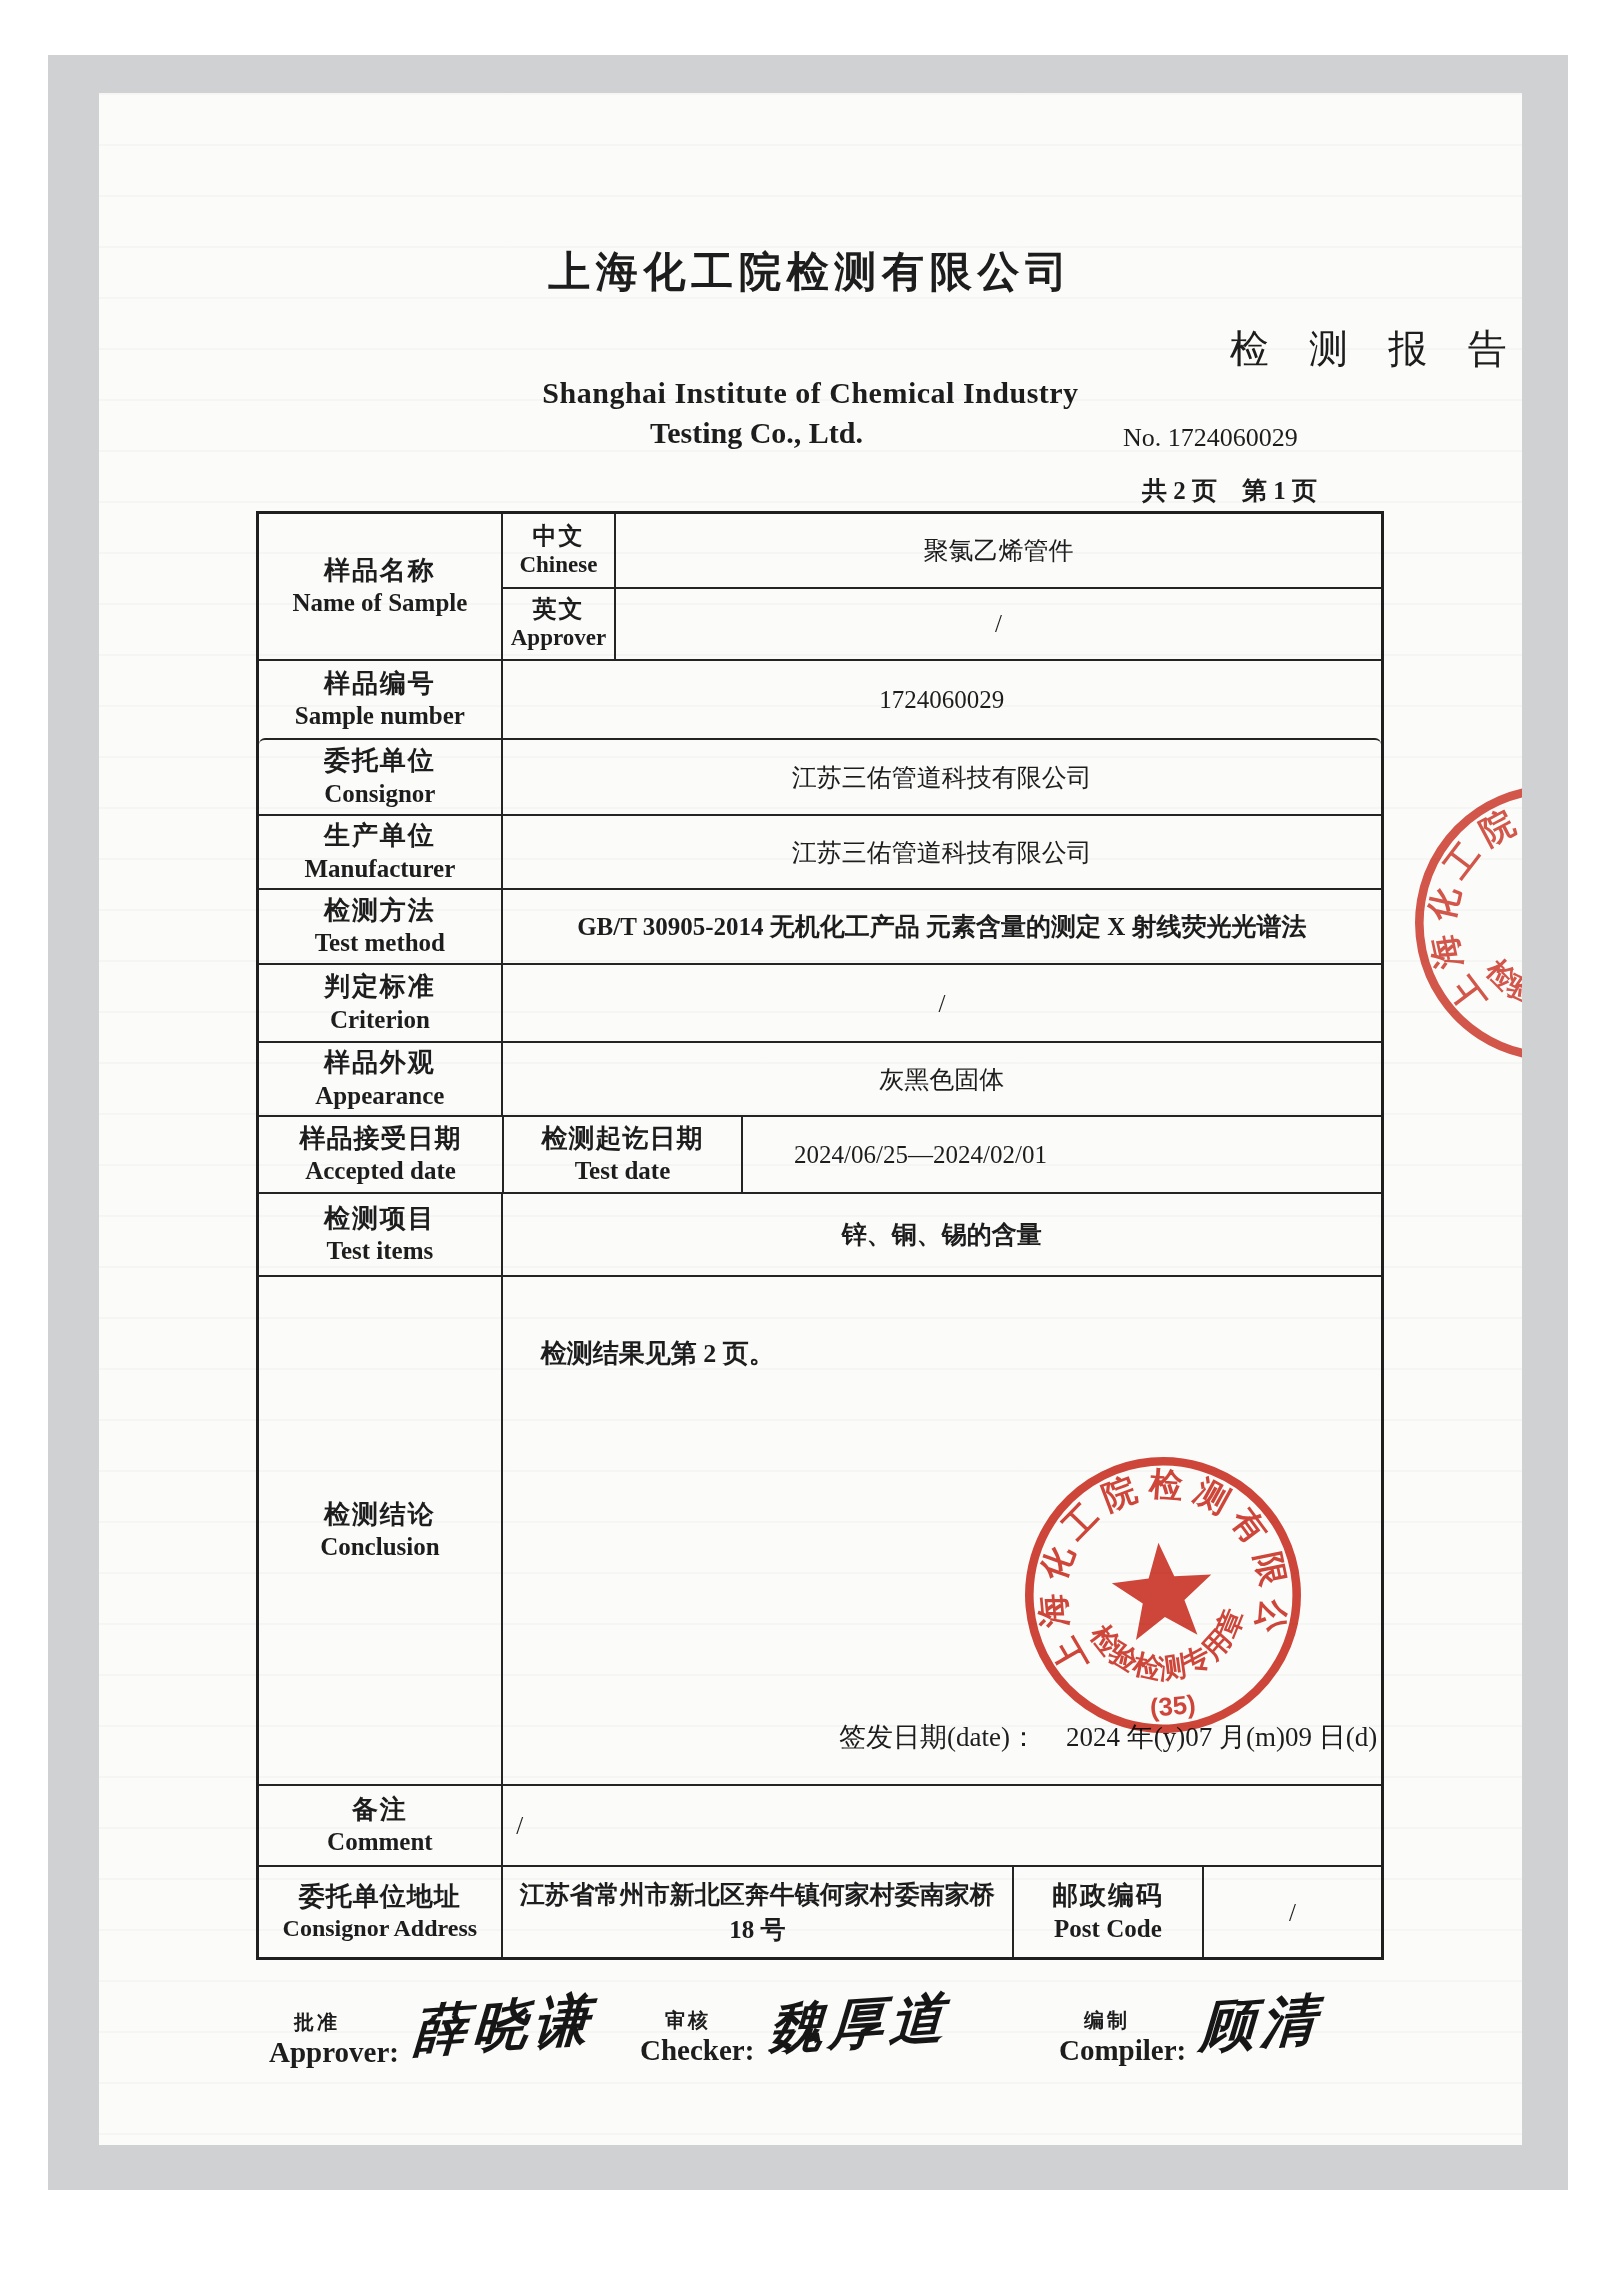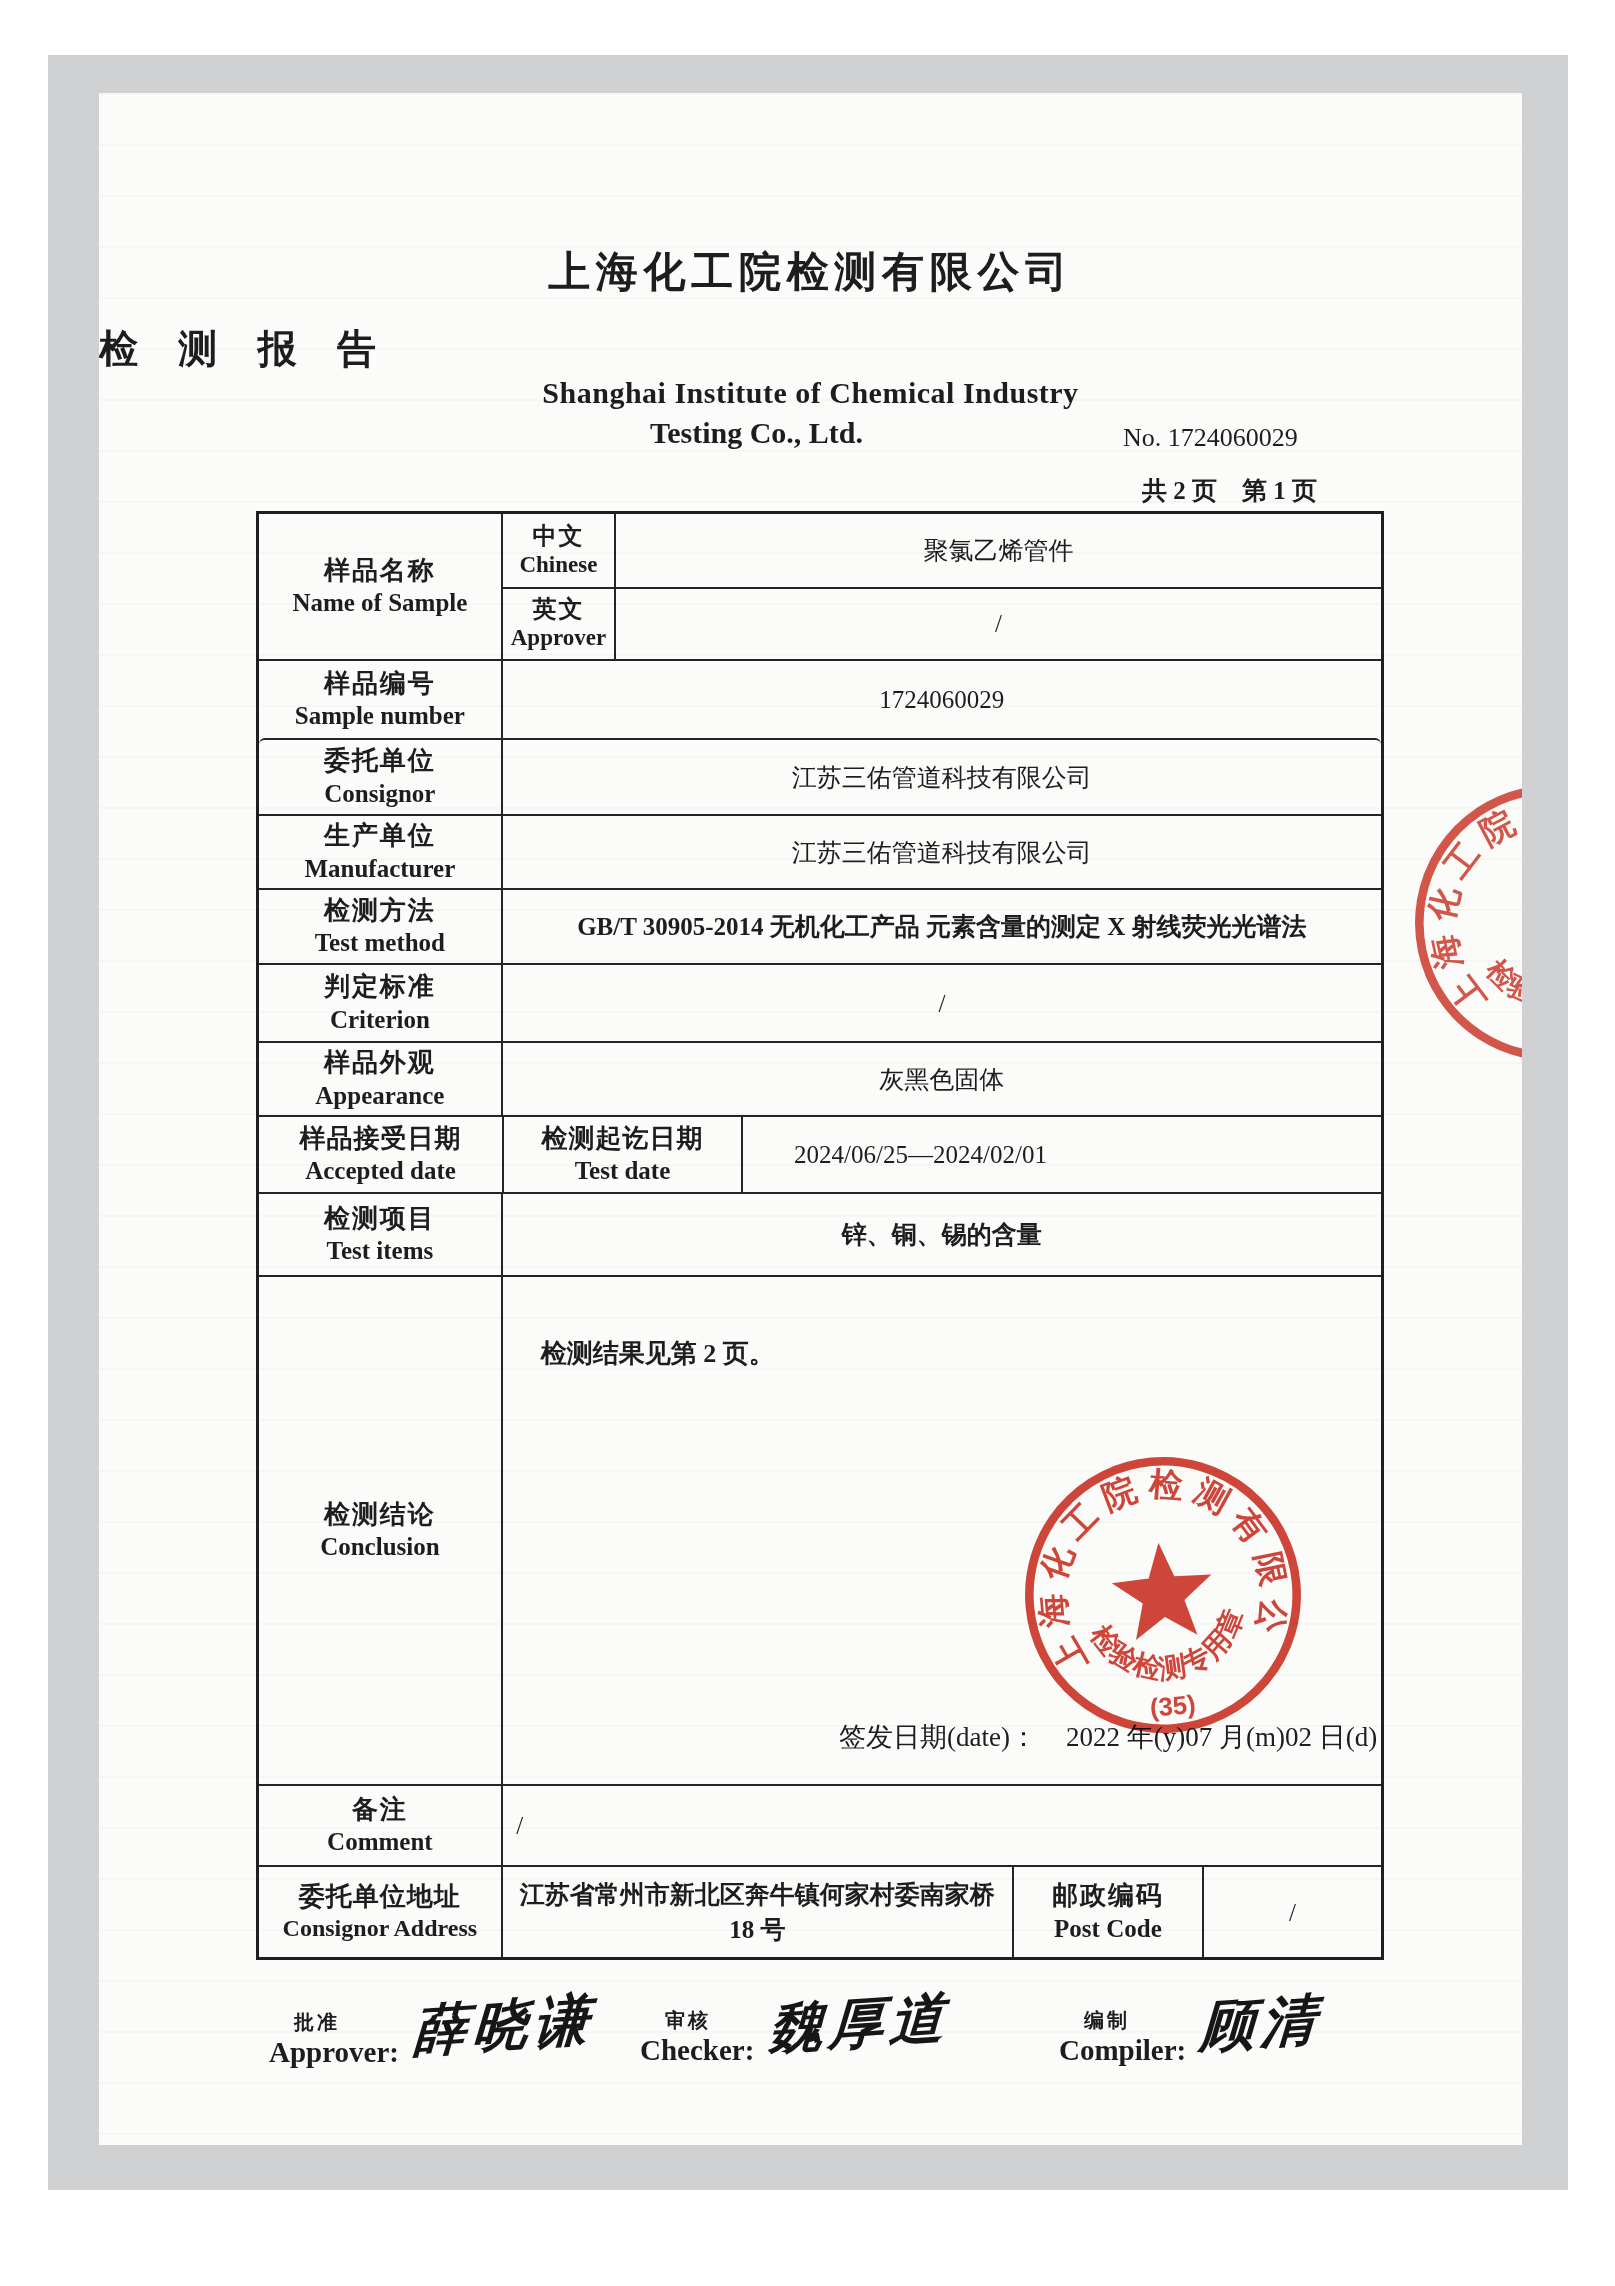--- a/index.html
+++ b/index.html
@@ -13,22 +13,22 @@
     background:#d0d1d3;
   }
   .page{
     position:absolute;left:99px;top:93px;width:1423px;height:2052px;
     background:#fbfbfa;overflow:hidden;
     background-image:repeating-linear-gradient(180deg,rgba(120,120,125,0.045) 0px,rgba(120,120,125,0.045) 1.9px,transparent 1.9px,transparent 51px);
   }
   
   .h-company-cn{position:absolute;top:151px;left:0;right:0;text-align:center;
     font-size:42px;font-weight:bold;letter-spacing:5.7px;}
-  .h-title-cn{position:absolute;top:229px;left:0;right:0;text-align:left;
-    font-size:39px;font-weight:bold;letter-spacing:15.3px;}
+  .h-title-cn{position:absolute;top:229px;left:0;right:0;text-align:right;
+    font-size:39px;font-weight:normal;letter-spacing:15.3px;}
   .h-en1{position:absolute;top:283px;left:0;right:0;text-align:center;
     font-size:30px;font-weight:bold;letter-spacing:0.5px;}
   .h-en2{position:absolute;top:323px;left:0;right:0;text-align:center;
     font-size:30px;font-weight:bold;transform:translateX(-54px);}
   .h-no{position:absolute;left:1024px;top:330px;font-size:26px;}
   .h-pages{position:absolute;left:1043px;top:381px;font-size:25px;font-weight:bold;}
   
   .rtable{position:absolute;left:157px;top:418px;width:1128px;
     border:3.8px solid #1f1f1f;box-sizing:border-box;}
   .trow{display:flex;box-sizing:border-box;}
@@ -190,21 +190,21 @@
 
     <div class="trow" style="height:509px;">
       <div class="cell" style="width:243px;">
         <div class="lcn">检测结论</div>
         <div class="len">Conclusion</div>
       </div>
       <div class="cell concl-cell" style="width:885px;">
         <div class="concl-note">检测结果见第 2 页。</div>
         <div class="issue-line">
           <span>签发日期(date)：</span>
-          <span>2022 年(y)07 月(m)02 日(d)</span>
+          <span>2024 年(y)07 月(m)09 日(d)</span>
         </div>
       </div>
     </div>
 
     <div class="trow" style="height:81px;">
       <div class="cell" style="width:243px;">
         <div class="lcn">备注</div>
         <div class="len">Comment</div>
       </div>
       <div class="cell left-val" style="width:885px;">

